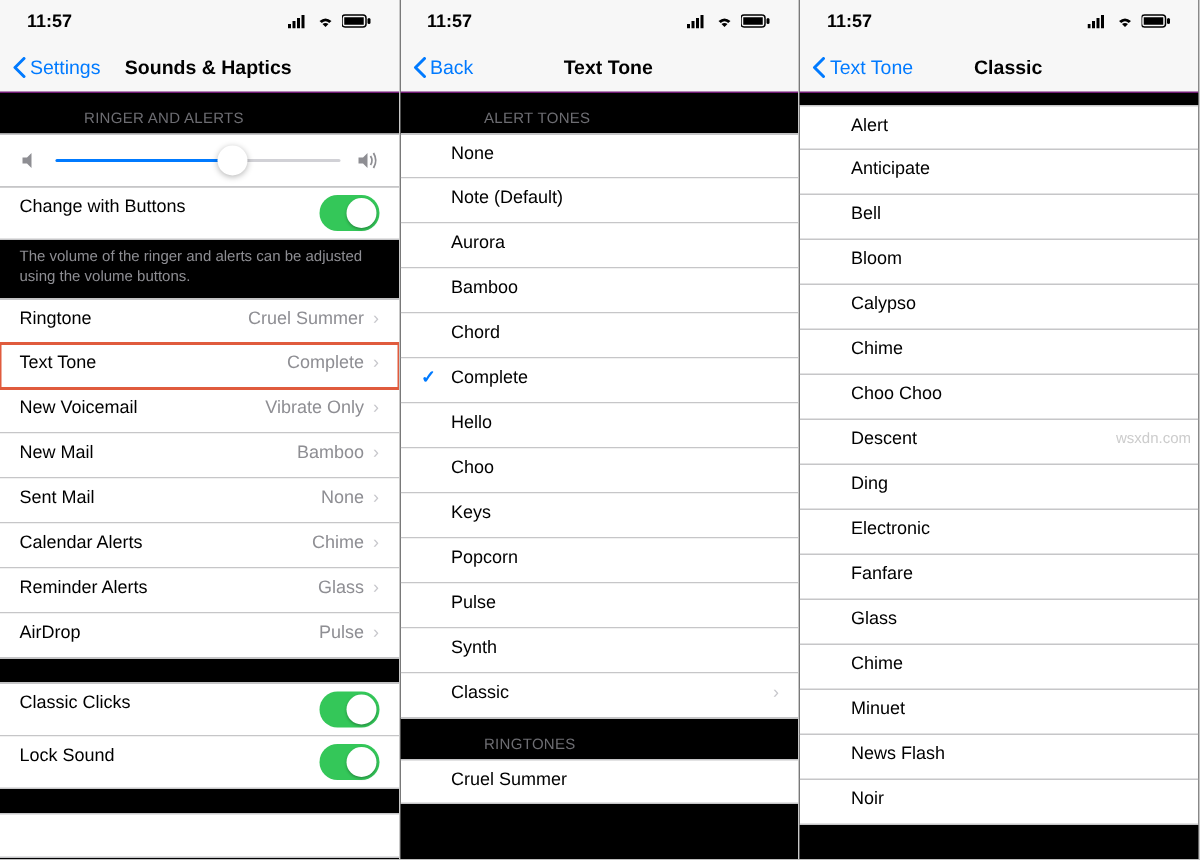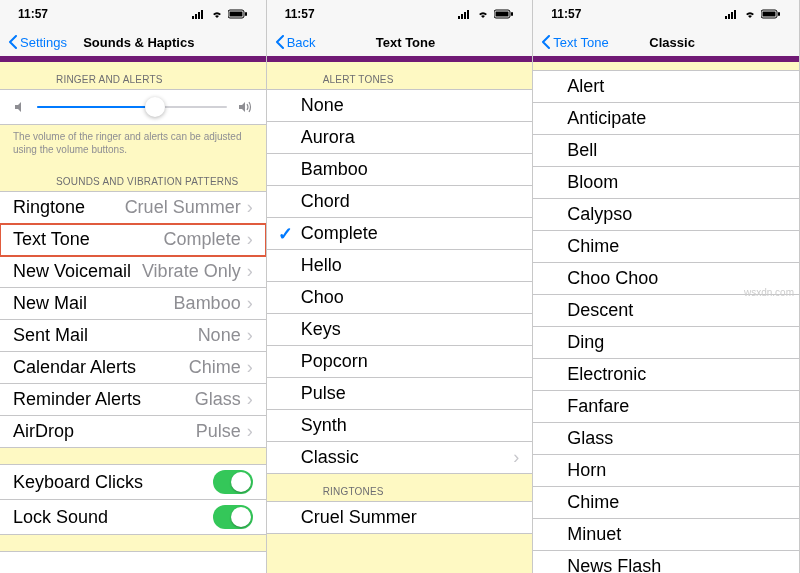--- a/index.html
+++ b/index.html
@@ -9,21 +9,21 @@
     width: 800px;
     height: 573px;
     display: flex;
     font-size: 13px;
     color: #000;
   }
   .panel {
     width: 266.66px;
     height: 573px;
     border-right: 1px solid #c8c8c8;
-    background: #fef9c3;
+    background: #000000;
     display: flex;
     flex-direction: column;
     overflow: hidden;
     position: relative;
   }
   .panel:last-child { border-right: none; }
   .status-bar {
     height: 28px;
     display: flex;
     align-items: center;
@@ -35,21 +35,21 @@
   }
   .status-icons { display: flex; align-items: center; gap: 4px; }
   .status-icons svg { display: block; }
   .nav-bar {
     height: 34px;
     display: flex;
     align-items: center;
     justify-content: space-between;
     padding: 0 8px;
     background: #f7f7f7;
-    border-bottom: 6px solid #701a75;
+    border-bottom: 1px solid #701a75;
     position: relative;
   }
   .nav-back {
     color: #007aff;
     font-size: 13px;
     display: flex;
     align-items: center;
     gap: 2px;
     cursor: pointer;
   }
@@ -75,27 +75,27 @@
   }
   .section-footer {
     font-size: 10px;
     color: #8e8e93;
     padding: 5px 13px 8px 13px;
     line-height: 1.3;
   }
   .row-group { background: #fff; }
   .row {
     display: flex;
-    align-items: center;
+    align-items: flex-start;
     justify-content: space-between;
     min-height: 30px;
     padding: 5px 13px;
     border-bottom: 0.5px solid #c6c6c8;
     background: #fff;
-    font-size: 18px;
+    font-size: 12px;
     cursor: pointer;
   }
   .row:first-child { border-top: 0.5px solid #c6c6c8; }
   .row-label { color: #000; }
   .row-right { display: flex; align-items: center; gap: 6px; color: #8e8e93; }
   .chevron { color: #c7c7cc; }
   .toggle {
     width: 40px; height: 24px; border-radius: 12px; background: #34c759;
     position: relative; cursor: pointer;
   }
@@ -167,23 +167,26 @@
         </svg>
       <div class="slider-track">
         <div class="slider-fill"></div>
         <div class="slider-thumb"></div>
       </div>
       <svg class="vol-icon" width="16" height="14" viewBox="0 0 16 14">
           <path d="M2 5 L5 5 L8 2 L8 12 L5 9 L2 9 Z" fill="#8e8e93"></path>
           <path d="M10 4 Q12 7 10 10 M12 2 Q15 7 12 12" stroke="#8e8e93" stroke-width="1.2" fill="none"></path>
         </svg>
     </div>
+    <div class="row">
+      <span class="row-label">Change with Buttons</span>
+      <div class="toggle"></div>
+    </div>
     <div class="section-footer">The volume of the ringer and alerts can be adjusted using the volume buttons.</div>
 
-    <div class="section-header">SOUNDS AND VIBRATION PATTERNS</div>
     <div class="row-group">
       <div class="row">
         <span class="row-label">Ringtone</span>
         <span class="row-right">
             <span>Cruel Summer</span>
             <span class="chevron">›</span>
           </span>
       </div>
       <div class="row highlight-row">
         <span class="row-label">Text Tone</span>
@@ -232,21 +235,21 @@
         <span class="row-right">
             <span>Pulse</span>
             <span class="chevron">›</span>
           </span>
       </div>
     </div>
 
     <div style="height:16px"></div>
     <div class="row-group">
       <div class="row">
-        <span class="row-label">Keyboard Clicks</span>
+        <span class="row-label">Classic Clicks</span>
         <div class="toggle"></div>
       </div>
       <div class="row">
         <span class="row-label">Lock Sound</span>
         <div class="toggle"></div>
       </div>
     </div>
 
     <div style="height:16px"></div>
     <div class="row-group">
@@ -288,20 +291,24 @@
     <div class="nav-title">Text Tone</div>
   </div>
   <div class="content">
     <div class="section-header">ALERT TONES</div>
     <div class="row-group" id="tones2">
         <div class="row tone-row">
           <span class="row-label">None</span>
           <span></span>
         </div>
         <div class="row tone-row">
+          <span class="row-label">Note (Default)</span>
+          <span></span>
+        </div>
+        <div class="row tone-row">
           <span class="row-label">Aurora</span>
           <span></span>
         </div>
         <div class="row tone-row">
           <span class="row-label">Bamboo</span>
           <span></span>
         </div>
         <div class="row tone-row">
           <span class="row-label">Chord</span>
           <span></span>
@@ -426,24 +433,20 @@
         </div>
         <div class="row tone-row">
           <span class="row-label">Fanfare</span>
           <span></span>
         </div>
         <div class="row tone-row">
           <span class="row-label">Glass</span>
           <span></span>
         </div>
         <div class="row tone-row">
-          <span class="row-label">Horn</span>
-          <span></span>
-        </div>
-        <div class="row tone-row">
           <span class="row-label">Chime</span>
           <span></span>
         </div>
         <div class="row tone-row">
           <span class="row-label">Minuet</span>
           <span></span>
         </div>
         <div class="row tone-row">
           <span class="row-label">News Flash</span>
           <span></span>

